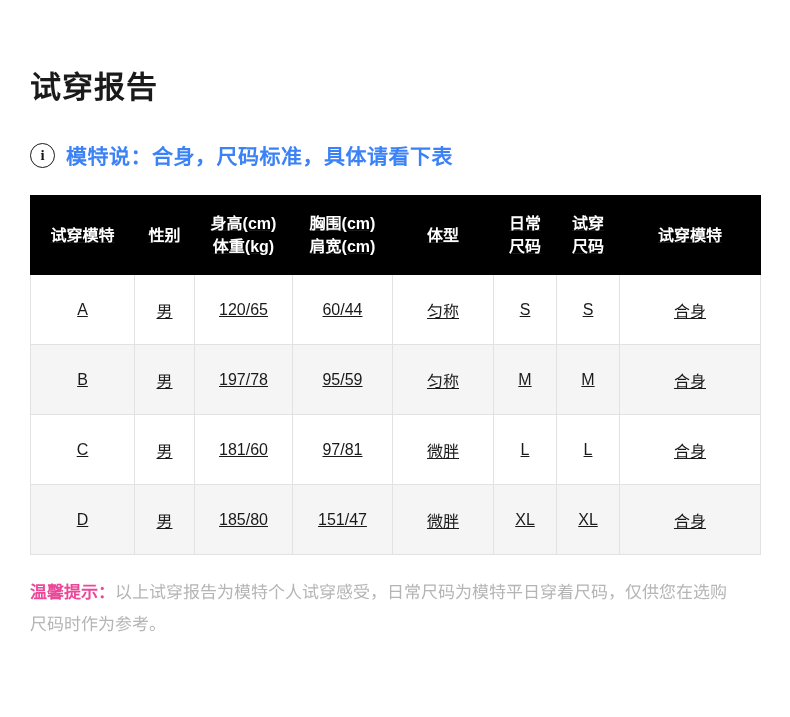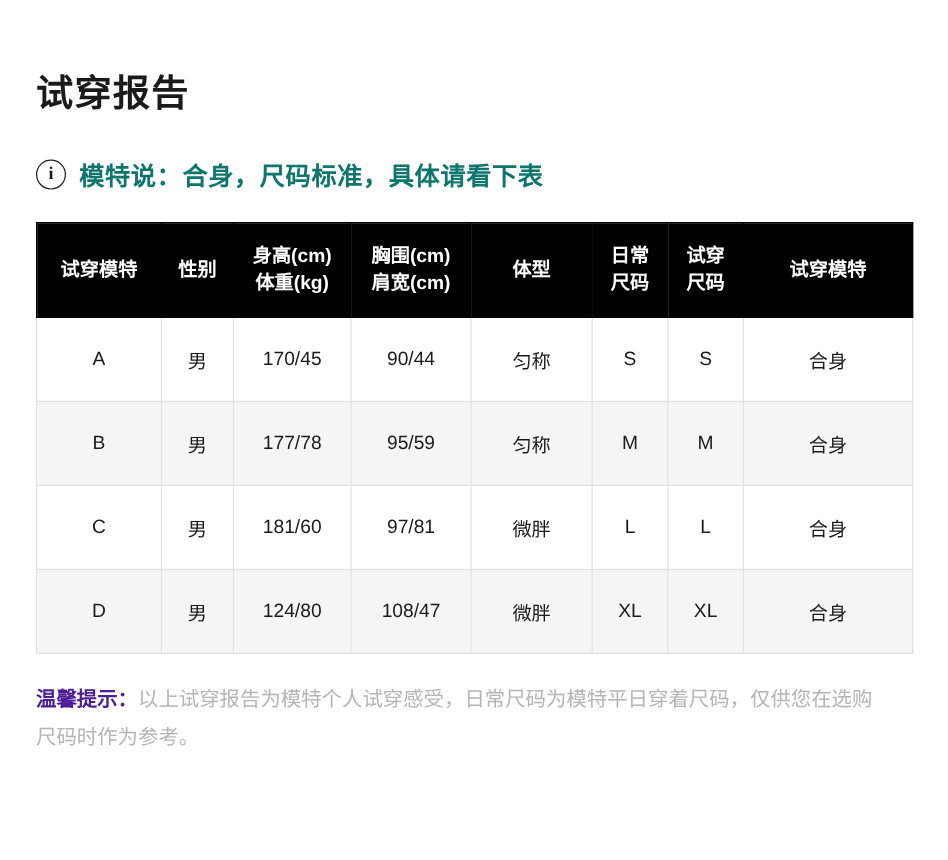--- a/index.html
+++ b/index.html
@@ -12,21 +12,21 @@
     height: 717px;
     font-family: "Liberation Sans", "DejaVu Sans", sans-serif;
     color: #1a1a1a;
     -webkit-font-smoothing: antialiased;
   }
   .page {
     position: relative;
     width: 790px;
     height: 717px;
     box-sizing: border-box;
-    padding: 3px 30px;
+    padding: 13px 30px;
   }
   .title {
     margin: 0;
     padding-top: 56px;
     font-size: 31px;
     font-weight: bold;
     letter-spacing: 1px;
     line-height: 1.2;
     color: #1a1a1a;
   }
@@ -48,27 +48,28 @@
     font-size: 15px;
     font-weight: bold;
     font-family: "Liberation Serif", serif;
     line-height: 1;
     color: #1a1a1a;
   }
   .model-note-text {
     font-size: 21px;
     font-weight: bold;
     letter-spacing: 0.5px;
-    color: #0f766e;
+    color: #3b82f6;
   }
   table.fit-table {
     margin-top: 25px;
     border-collapse: collapse;
     width: 730px;
     table-layout: fixed;
+    text-decoration: underline;
   }
   table.fit-table th,
   table.fit-table td {
     border: 1px solid #e2e2e2;
     text-align: center;
     vertical-align: middle;
     font-size: 16px;
     font-weight: normal;
     color: #1a1a1a;
   }
@@ -107,21 +108,21 @@
 
   .tips {
     margin-top: 22px;
     width: 700px;
     font-size: 17px;
     line-height: 1.85;
     color: #b5b5b5;
   }
   .tips .tips-label {
     font-weight: bold;
-    color: #4c1d95;
+    color: #ec4899;
   }
 </style>
 </head>
 <body>
 
 <div class="page">
 
   <h1 class="title">试穿报告</h1>
 
   <div class="model-note">
@@ -169,52 +170,52 @@
         </th>
         <th>
           <span class="sub">试穿模特</span>
         </th>
       </tr>
     </thead>
     <tbody>
       <tr>
         <td>A</td>
         <td>男</td>
-        <td>170/45</td>
-        <td>90/44</td>
+        <td>120/65</td>
+        <td>60/44</td>
         <td>匀称</td>
         <td>S</td>
         <td class="fit-size">S</td>
         <td>合身</td>
       </tr>
       <tr class="alt">
         <td>B</td>
         <td>男</td>
-        <td>177/78</td>
+        <td>197/78</td>
         <td>95/59</td>
         <td>匀称</td>
         <td>M</td>
         <td class="fit-size">M</td>
         <td>合身</td>
       </tr>
       <tr>
         <td>C</td>
         <td>男</td>
         <td>181/60</td>
         <td>97/81</td>
         <td>微胖</td>
         <td>L</td>
         <td class="fit-size">L</td>
         <td>合身</td>
       </tr>
       <tr class="alt">
         <td>D</td>
         <td>男</td>
-        <td>124/80</td>
-        <td>108/47</td>
+        <td>185/80</td>
+        <td>151/47</td>
         <td>微胖</td>
         <td>XL</td>
         <td class="fit-size">XL</td>
         <td>合身</td>
       </tr>
     </tbody>
   </table>
 
   <p class="tips">
     <span class="tips-label">温馨提示：</span><span>以上试穿报告为模特个人试穿感受，日常尺码为模特平日穿着尺码，仅供您在选购尺码时作为参考。</span>

